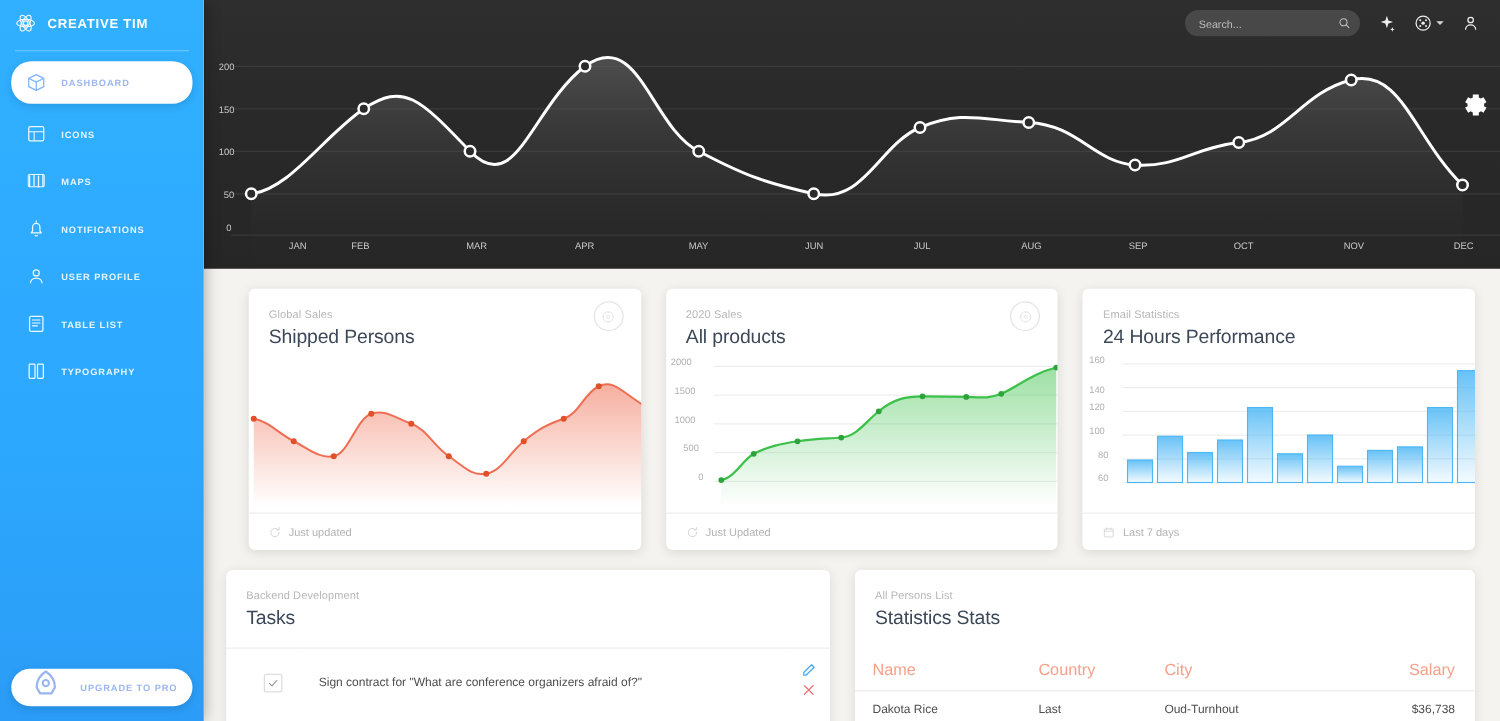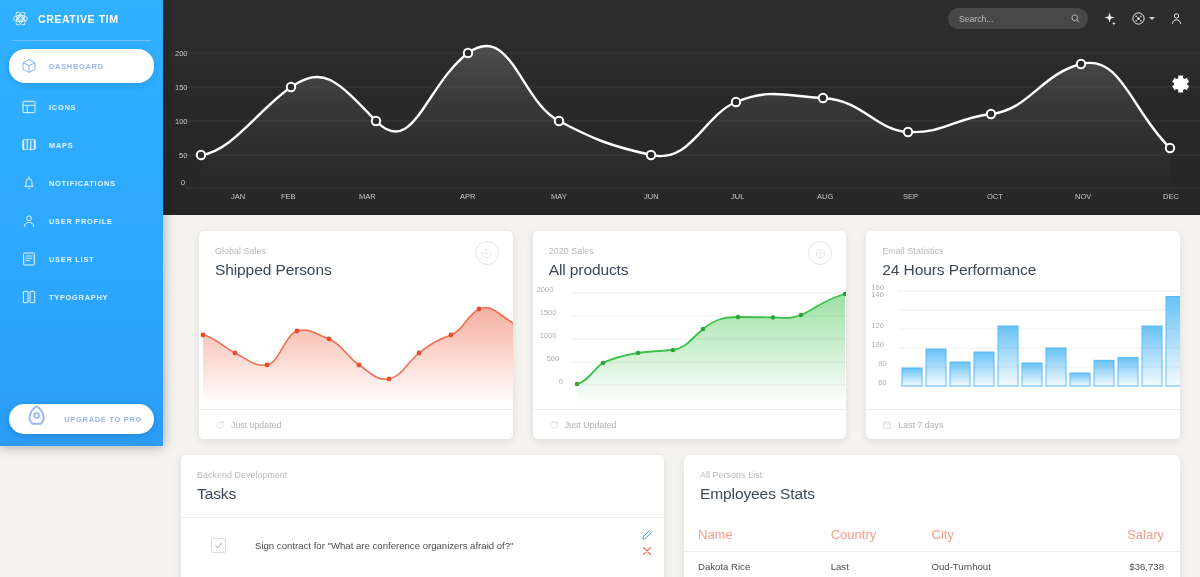--- a/index.html
+++ b/index.html
@@ -5,21 +5,21 @@
   * { box-sizing: border-box; margin: 0; padding: 0; }
   html, body {
     width: 1200px; height: 577px; overflow: hidden;
     font-family: "Liberation Sans", sans-serif;
     background: #f4f3ef;
   }
   .app { position: relative; width: 1200px; height: 577px; display: flex; }
 
   
   .sidebar {
-    width: 163px; height: 446px; flex: 0 0 163px;
+    width: 163px; height: 577px; flex: 0 0 163px;
     background: #2ca8ff;
     background: linear-gradient(180deg,#31b0ff 0%,#2ca8ff 60%,#2b9cf7 100%);
     position: relative; z-index: 5;
     box-shadow: 0 0 12px rgba(0,0,0,.35);
   }
   .brand {
     height: 37px; display: flex; align-items: center; gap: 9px;
     padding: 0 12px; margin-top: 0;
   }
   .brand-logo { width: 17px; height: 17px; flex: 0 0 17px; opacity: .95; }
@@ -191,21 +191,21 @@
           <circle cx="12" cy="8" r="3.6" fill="none" stroke="#fff" stroke-width="1.5"></circle>
           <path d="M5 20.5c0-4 3.1-6.4 7-6.4s7 2.4 7 6.4" fill="none" stroke="#fff" stroke-width="1.5"></path>
         </svg>
         <span class="nav-label">USER PROFILE</span>
       </li>
       <li class="nav-item">
         <svg class="nav-ico" viewBox="0 0 24 24">
           <rect x="4" y="3" width="16" height="18" rx="1.6" fill="none" stroke="#fff" stroke-width="1.5"></rect>
           <path d="M7.5 7.5h9M7.5 11h9M7.5 14.5h6" fill="none" stroke="#fff" stroke-width="1.3" stroke-linecap="round"></path>
         </svg>
-        <span class="nav-label">USER LIST</span>
+        <span class="nav-label">TABLE LIST</span>
       </li>
       <li class="nav-item">
         <svg class="nav-ico" viewBox="0 0 24 24">
           <rect x="3.5" y="3.5" width="7" height="17" rx="1" fill="none" stroke="#fff" stroke-width="1.5"></rect>
           <rect x="13.5" y="3.5" width="7" height="17" rx="1" fill="none" stroke="#fff" stroke-width="1.5"></rect>
         </svg>
         <span class="nav-label">TYPOGRAPHY</span>
       </li>
     </ul>
 
@@ -284,21 +284,21 @@
       </svg>
 
       <div style="position:absolute;left:0;top:30px;width:100%;height:185px;pointer-events:none;font-size:7.5px;color:#c9c9c9;">
         <span style="position:absolute;left:12px;top:19px;">200</span>
         <span style="position:absolute;left:12px;top:53px;">150</span>
         <span style="position:absolute;left:12px;top:87px;">100</span>
         <span style="position:absolute;left:16px;top:121px;">50</span>
         <span style="position:absolute;left:18px;top:148px;">0</span>
         <span style="position:absolute;left:28px;top:162px;margin-left:40px;">JAN</span>
         <span style="position:absolute;left:118px;top:162px;">FEB</span>
-        <span style="position:absolute;left:196px;top:162px;">MAR</span>
+        <span style="position:absolute;left:210px;top:162px;">MAR</span>
         <span style="position:absolute;left:297px;top:162px;">APR</span>
         <span style="position:absolute;left:388px;top:162px;">MAY</span>
         <span style="position:absolute;left:481px;top:162px;">JUN</span>
         <span style="position:absolute;left:568px;top:162px;">JUL</span>
         <span style="position:absolute;left:654px;top:162px;">AUG</span>
         <span style="position:absolute;left:740px;top:162px;">SEP</span>
         <span style="position:absolute;left:824px;top:162px;">OCT</span>
         <span style="position:absolute;left:912px;top:162px;">NOV</span>
         <span style="position:absolute;left:1000px;top:162px;">DEC</span>
       </div>
@@ -443,21 +443,21 @@
               <rect x="180" y="65" width="20" height="38"></rect>
               <rect x="204" y="90" width="20" height="13"></rect>
               <rect x="228" y="77.3" width="20" height="25.7"></rect>
               <rect x="252" y="74.5" width="20" height="28.5"></rect>
               <rect x="276" y="43" width="20" height="60"></rect>
               <rect x="300" y="13.5" width="19" height="89.5"></rect>
             </g>
           </svg>
           <div style="position:absolute;left:0;top:0;width:100%;height:122px;pointer-events:none;font-size:7.5px;color:#b0b0b0;">
             <span style="position:absolute;left:5px;top:4px;">160</span>
-            <span style="position:absolute;left:5px;top:11px;">140</span>
+            <span style="position:absolute;left:5px;top:28px;">140</span>
             <span style="position:absolute;left:5px;top:42px;">120</span>
             <span style="position:absolute;left:5px;top:61px;">100</span>
             <span style="position:absolute;left:12px;top:80px;">80</span>
             <span style="position:absolute;left:12px;top:99px;">60</span>
           </div>
         </div>
         <div class="card-foot">
           <svg viewBox="0 0 24 24">
             <rect x="3.5" y="5" width="17" height="15.5" rx="1.6" fill="none" stroke="#b3b3b3" stroke-width="1.6"></rect>
             <path d="M3.5 9.5h17M8 3.2v3.4M16 3.2v3.4" stroke="#b3b3b3" stroke-width="1.6" stroke-linecap="round"></path>
@@ -494,21 +494,21 @@
               </svg>
             </td>
           </tr>
         </tbody>
           </table>
       </div>
 
       <div class="card emp-card" style="height:140px;">
         <div class="card-head">
           <div class="card-cat">All Persons List</div>
-          <div class="card-title">Employees Stats</div>
+          <div class="card-title">Statistics Stats</div>
         </div>
         <table class="emp-table">
           <thead>
             <tr>
               <th>Name</th>
               <th>Country</th>
               <th>City</th>
               <th>Salary</th>
             </tr>
           </thead>

